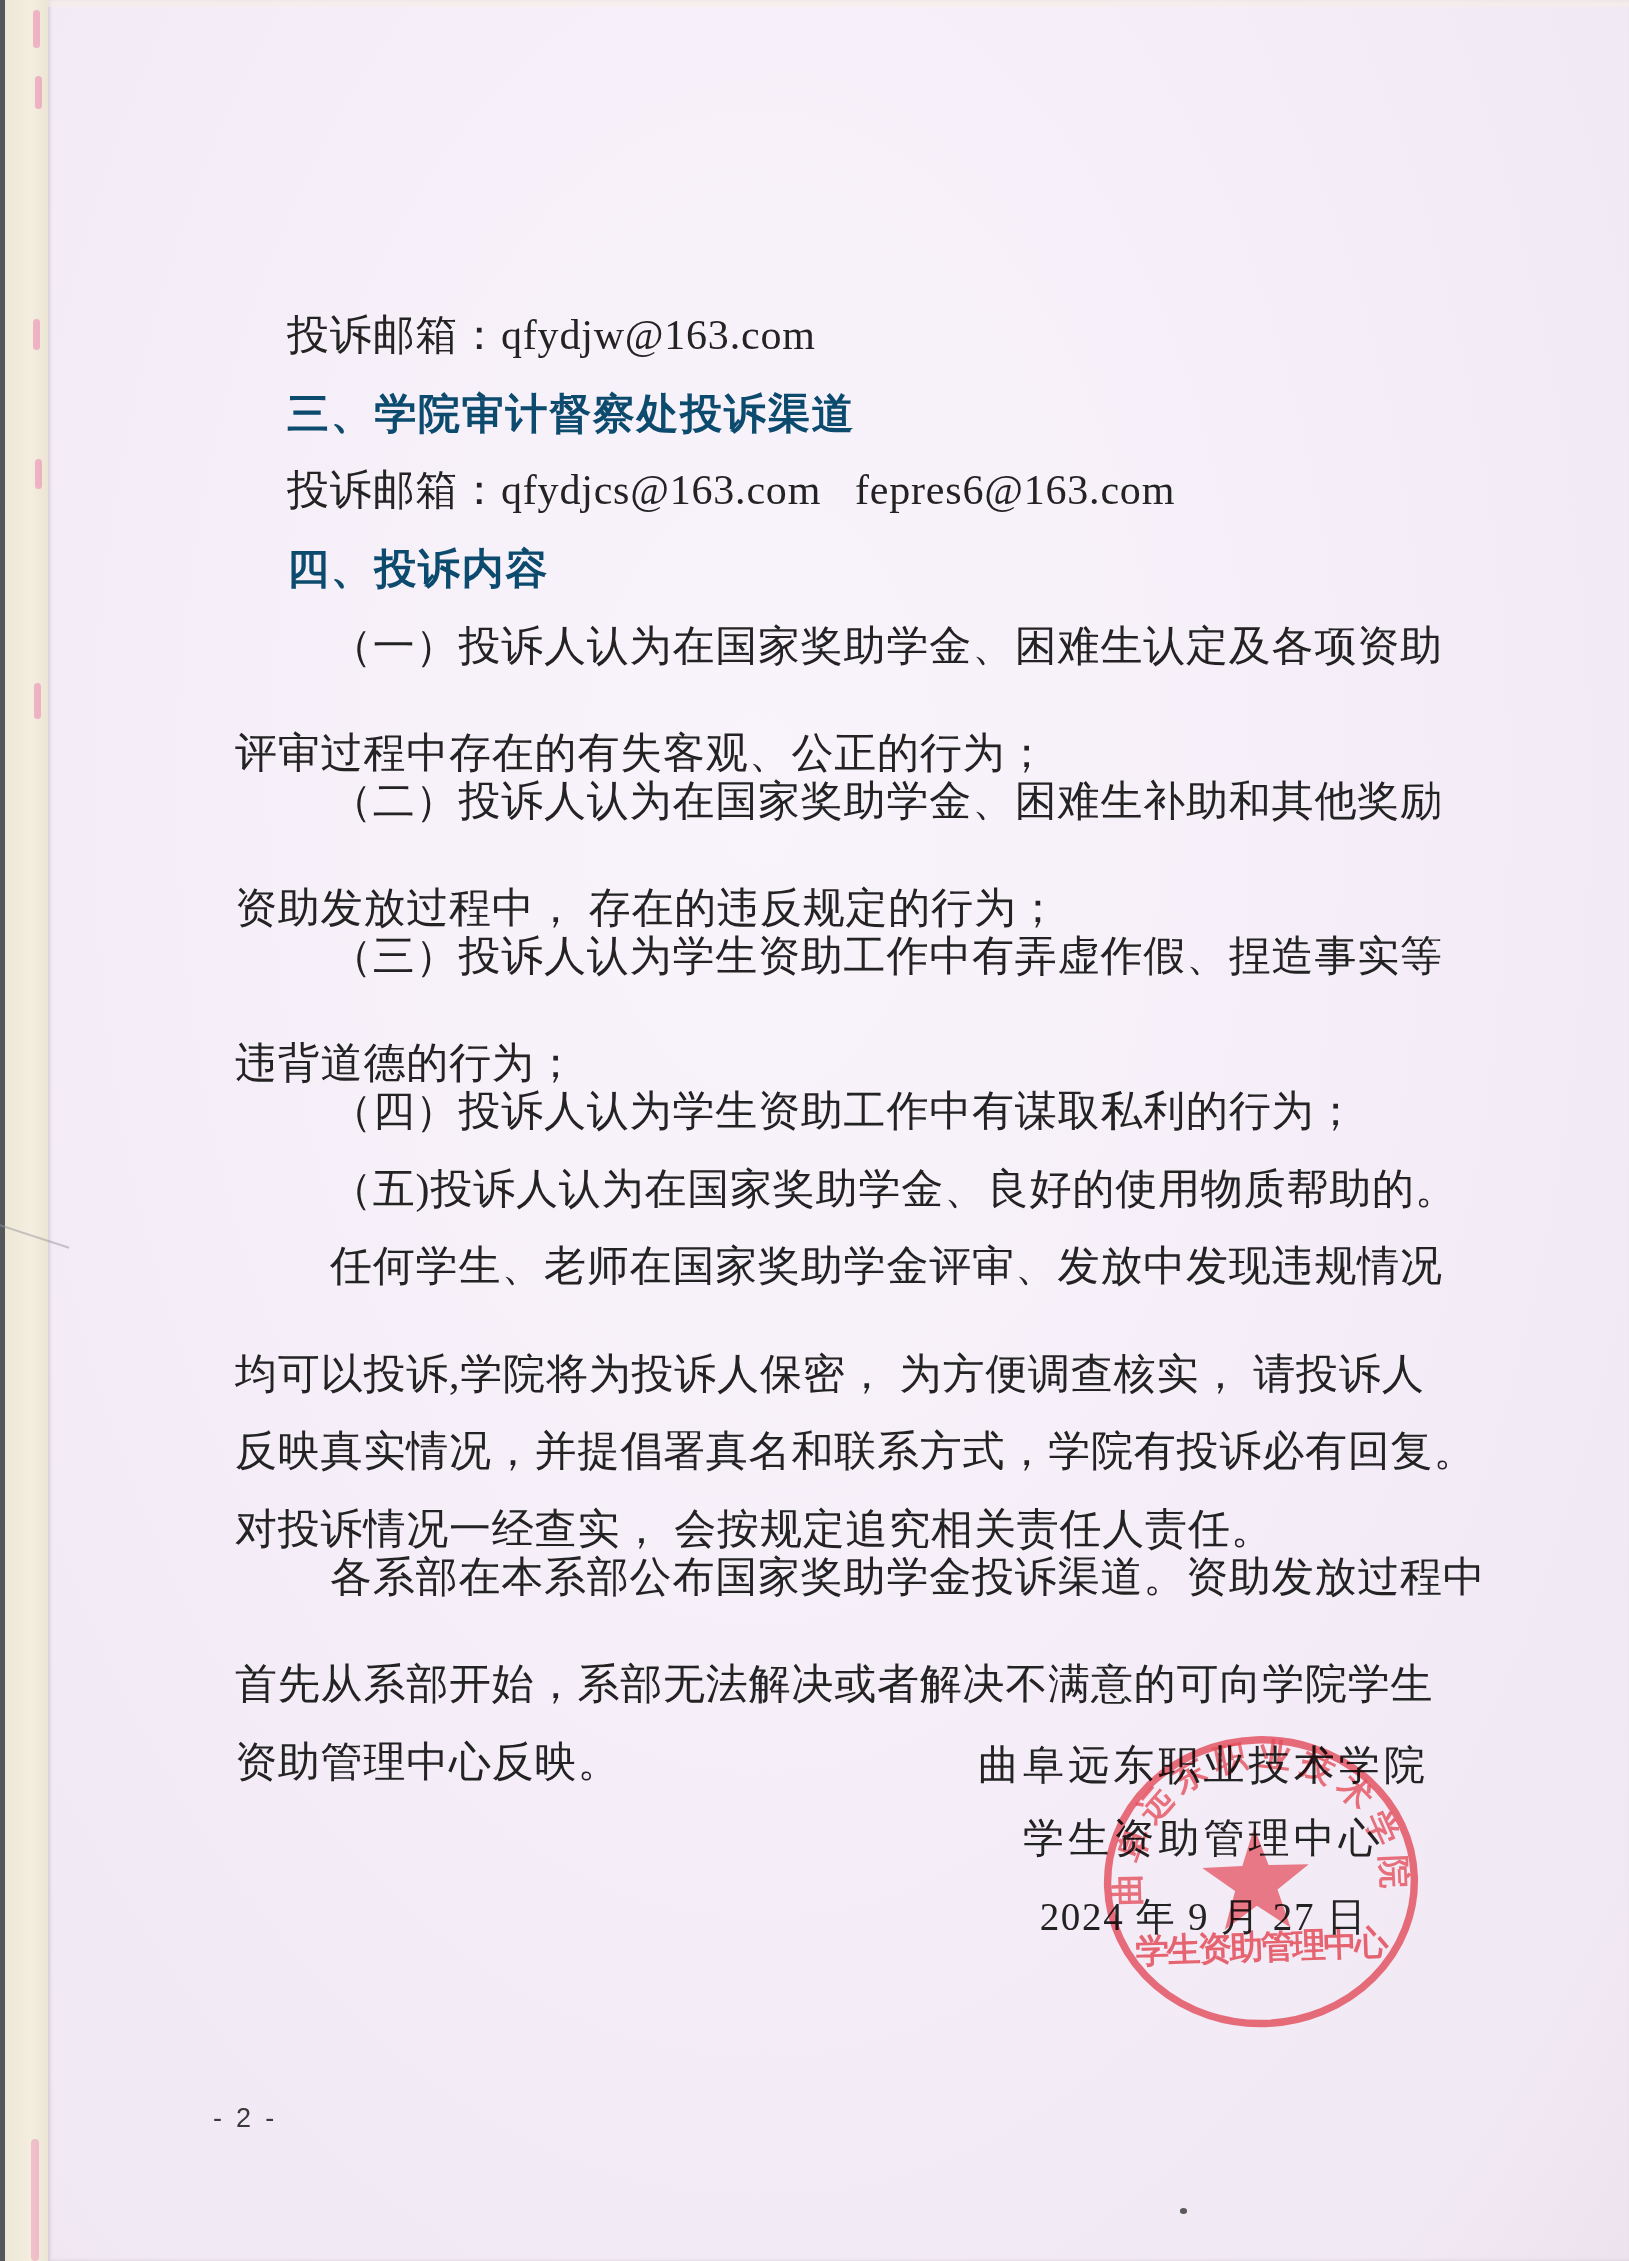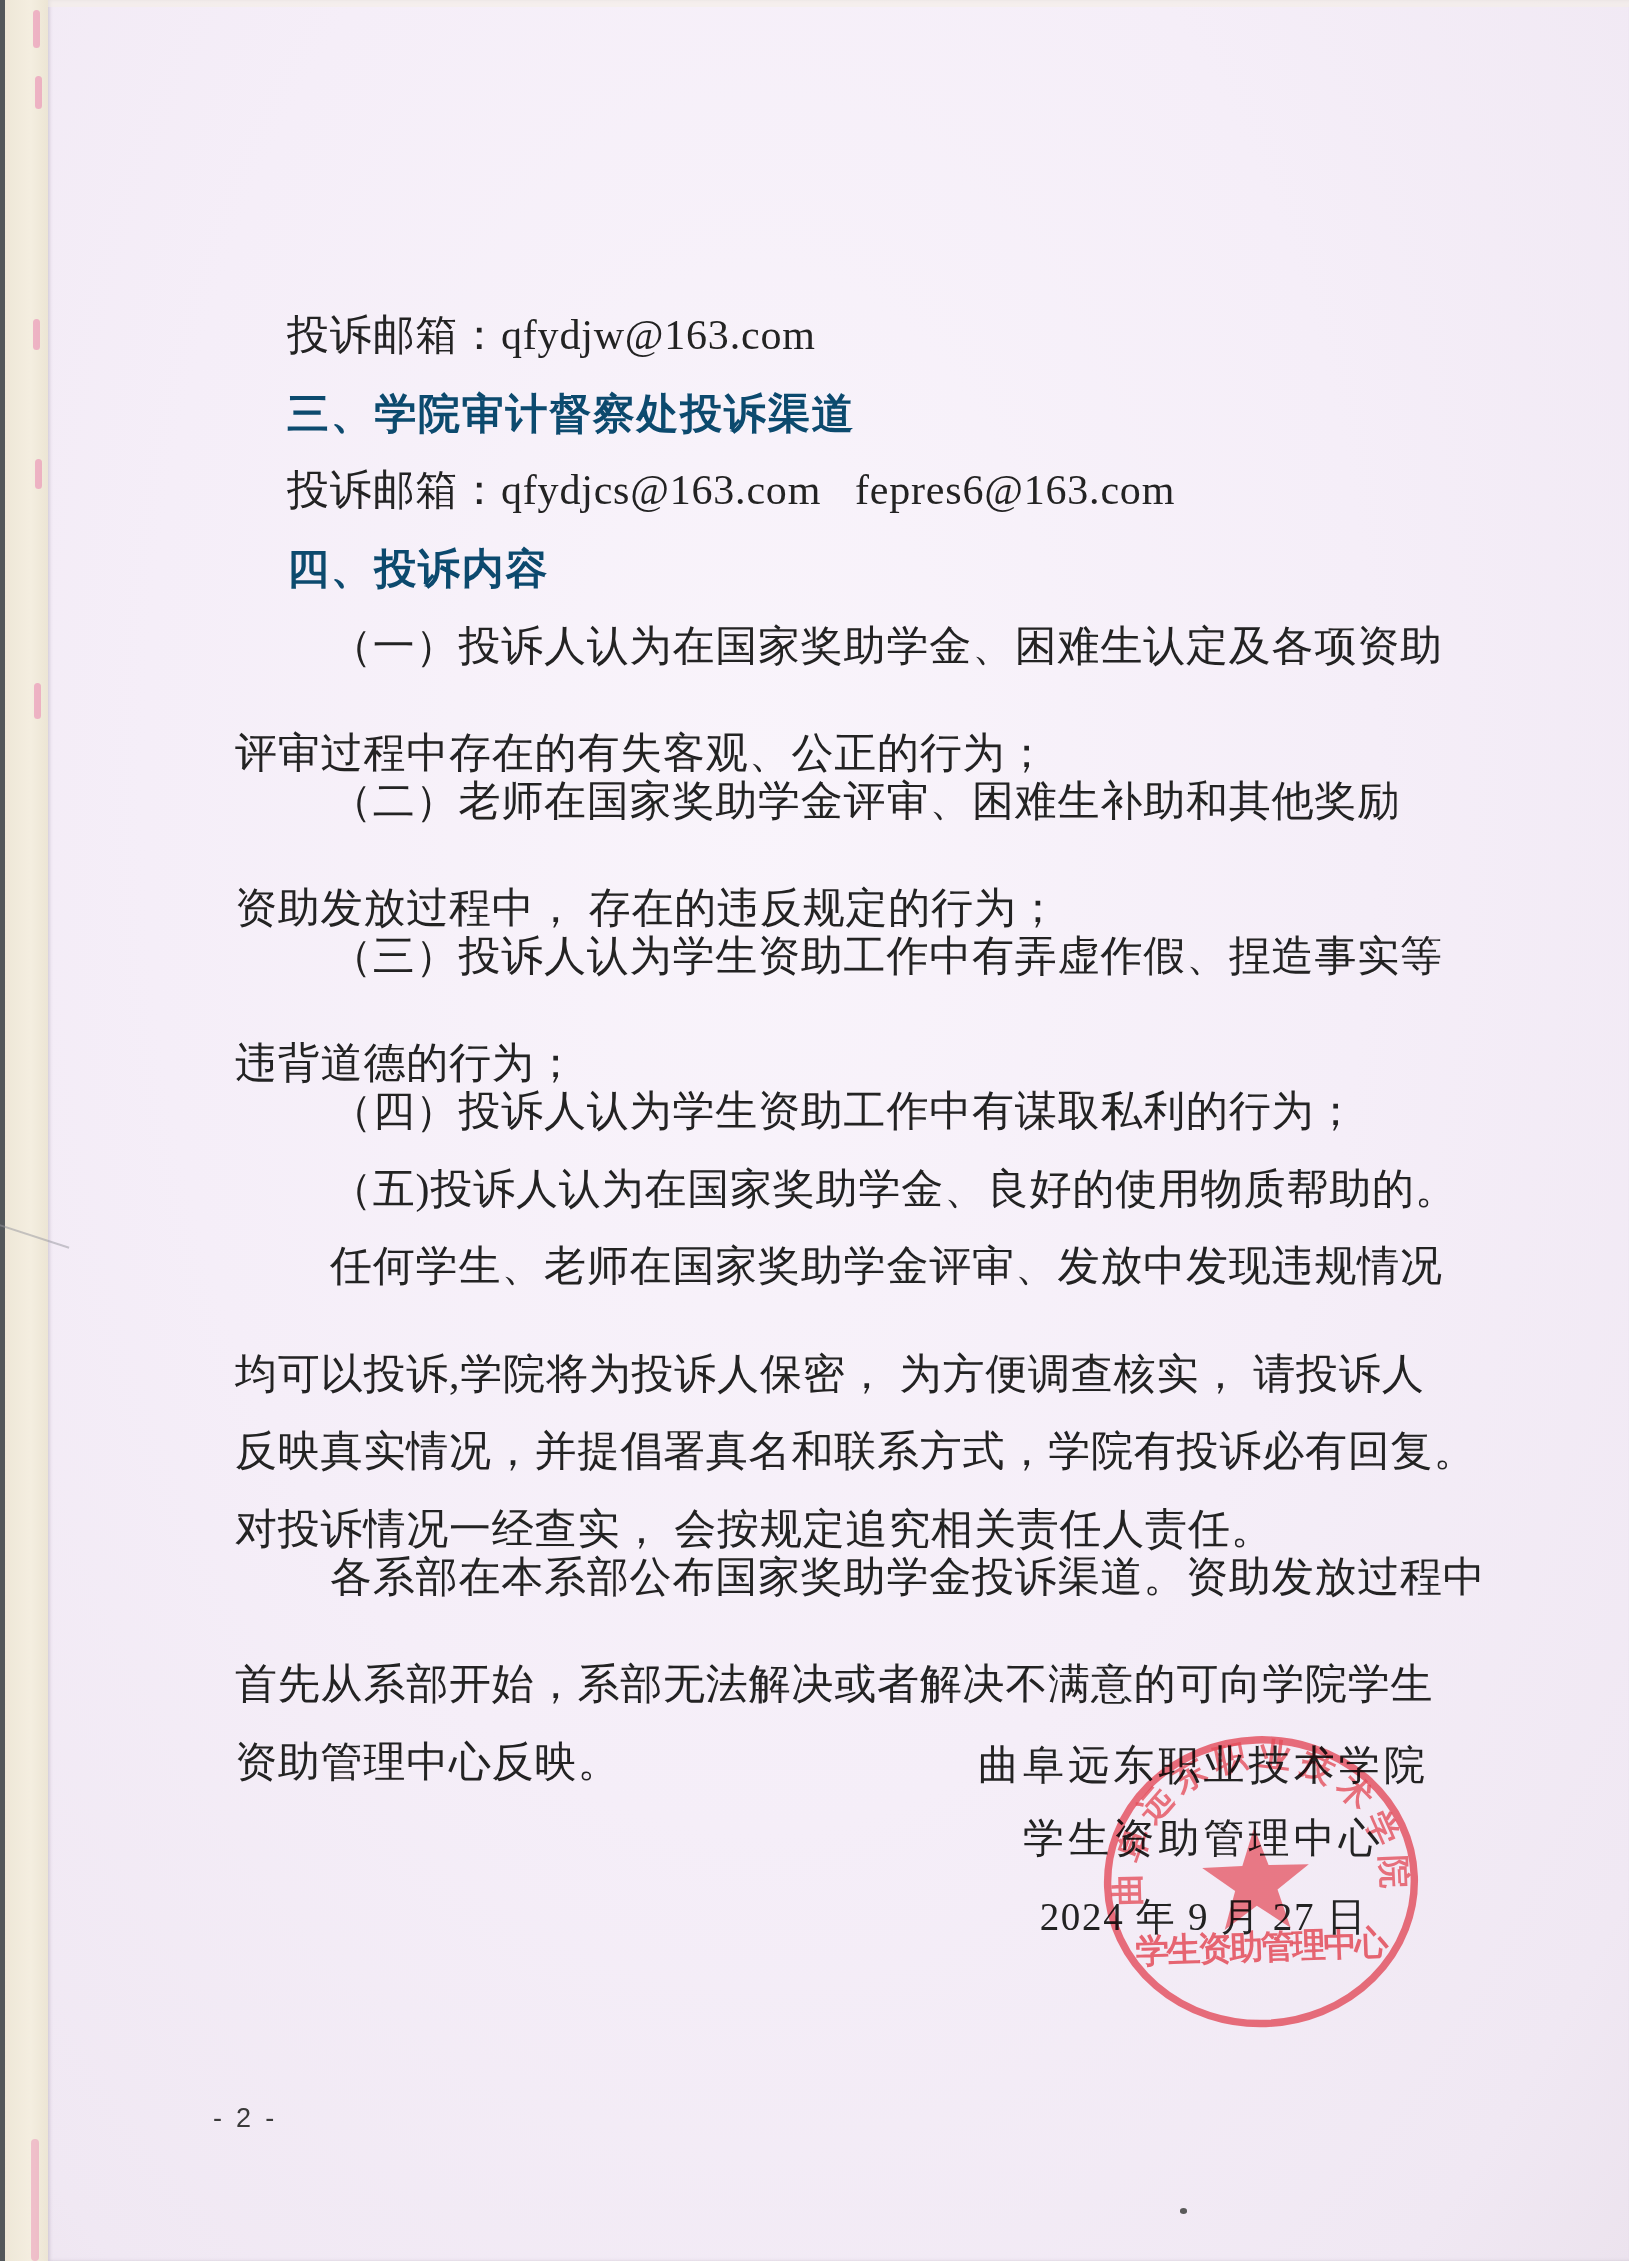--- a/index.html
+++ b/index.html
@@ -57,21 +57,21 @@
 <div class="edge-cream"></div>
 <div class="paper"></div>
 <div class="paper-topline"></div>
 
 <div class="ln x-a" style="top:310px">投诉邮箱：qfydjw@163.com</div>
 <div class="ln x-a hd" style="top:388px">三、学院审计督察处投诉渠道</div>
 <div class="ln x-a" style="top:465px">投诉邮箱：qfydjcs@163.com   fepres6@163.com</div>
 <div class="ln x-a hd" style="top:543px">四、投诉内容</div>
 <div class="ln x-b" style="top:621px">（一）投诉人认为在国家奖助学金、困难生认定及各项资助</div>
 <div class="ln x-c" style="top:698px">评审过程中存在的有失客观、公正的行为；</div>
-<div class="ln x-b" style="top:776px">（二）老师在国家奖助学金评审、困难生补助和其他奖励</div>
+<div class="ln x-b" style="top:776px">（二）投诉人认为在国家奖助学金、困难生补助和其他奖励</div>
 <div class="ln x-c" style="top:853px">资助发放过程中， 存在的违反规定的行为；</div>
 <div class="ln x-b" style="top:931px">（三）投诉人认为学生资助工作中有弄虚作假、捏造事实等</div>
 <div class="ln x-c" style="top:1008px">违背道德的行为；</div>
 <div class="ln x-b" style="top:1086px">（四）投诉人认为学生资助工作中有谋取私利的行为；</div>
 <div class="ln x-b" style="top:1164px">（五)投诉人认为在国家奖助学金、良好的使用物质帮助的。</div>
 <div class="ln x-b" style="top:1241px">任何学生、老师在国家奖助学金评审、发放中发现违规情况</div>
 <div class="ln x-c" style="top:1319px">均可以投诉,学院将为投诉人保密， 为方便调查核实， 请投诉人</div>
 <div class="ln x-c" style="top:1396px">反映真实情况，并提倡署真名和联系方式，学院有投诉必有回复。</div>
 <div class="ln x-c" style="top:1474px">对投诉情况一经查实， 会按规定追究相关责任人责任。</div>
 <div class="ln x-b" style="top:1552px">各系部在本系部公布国家奖助学金投诉渠道。资助发放过程中</div>

